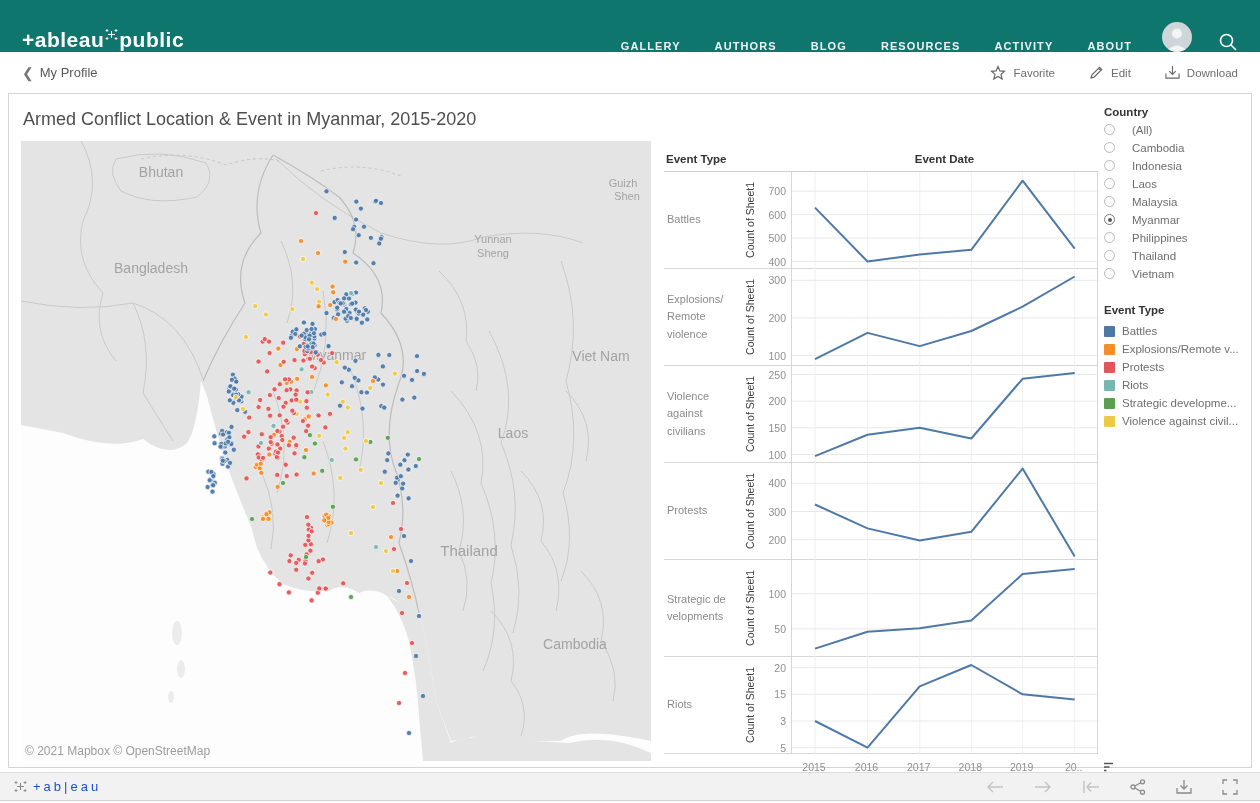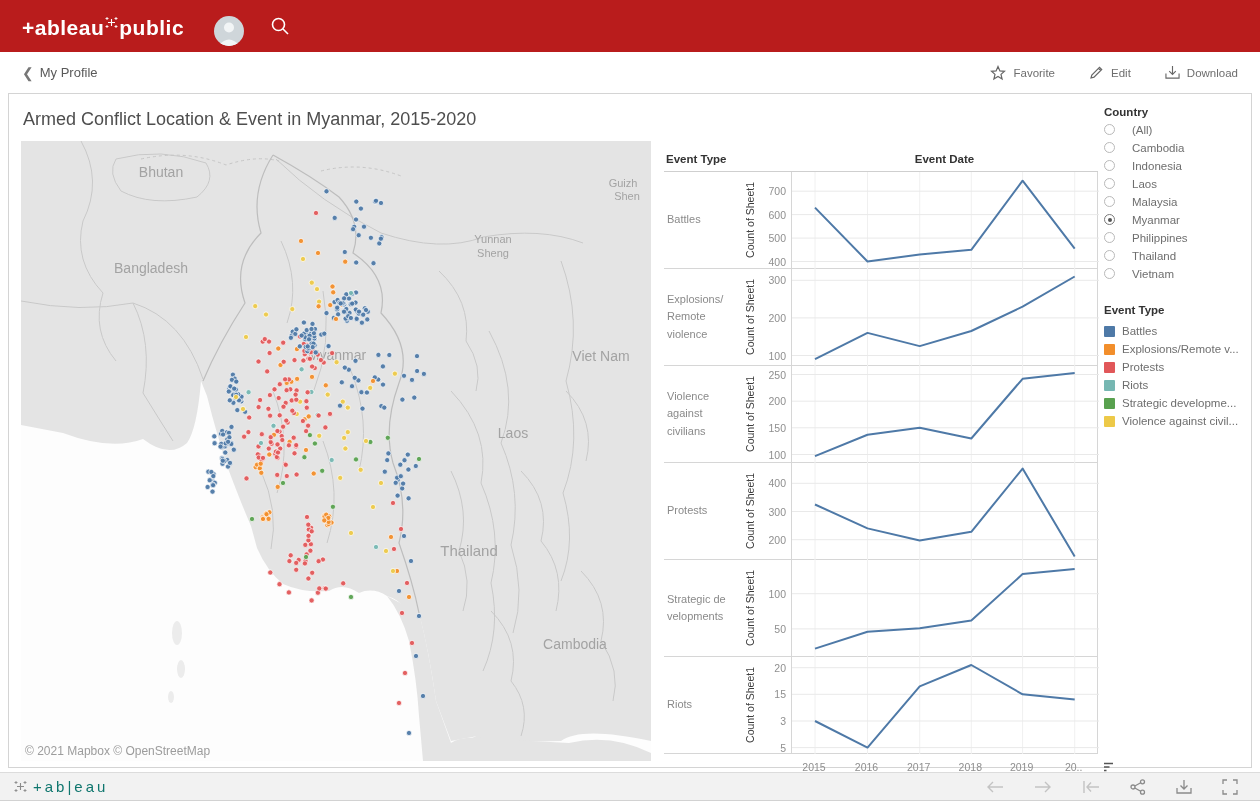--- a/index.html
+++ b/index.html
@@ -1,20 +1,20 @@
 <!DOCTYPE html>
 <html><head>
 <meta charset="utf-8">
 <style>
   * { margin:0; padding:0; box-sizing:border-box; }
   html,body { width:1260px; height:803px; background:#fff; overflow:hidden;
               font-family:"Liberation Sans", sans-serif; position:relative; }
 
   
-  .navbar { height:52px; background:#b91c1c; display:flex; align-items:flex-start; padding:16px 22px; }
+  .navbar { height:52px; background:#0f766e; display:flex; align-items:flex-end; padding:0 22px; }
   .logo { display:flex; align-items:baseline; color:#fff; font-size:21px; font-weight:600; letter-spacing:.5px; cursor:pointer; }
   .logo .spark { position:relative; top:-6px; margin:0 1px; }
   .nav-menu { margin-left:auto; display:flex; align-items:center; gap:34px; }
   .nav-item { color:#eef2f5; font-size:11px; font-weight:700; letter-spacing:1.1px; cursor:pointer; }
   .avatar { width:30px; height:30px; border-radius:50%; background:#cfd6da; margin-left:30px; position:relative; overflow:hidden; cursor:pointer; }
   .search-btn { margin-left:26px; cursor:pointer; display:flex; }
 
   
   .subheader { height:41px; display:flex; align-items:center; padding:0 22px; }
   .breadcrumb { color:#595959; font-size:13px; cursor:pointer; display:flex; align-items:center; gap:6px; }
@@ -60,21 +60,21 @@
   .radio-label { font-size:11.5px; color:#6e6e6e; }
   .legend { margin-top:18px; }
   .legend-row { display:flex; align-items:center; gap:7px; height:18px; }
   .swatch { width:11px; height:11px; border-radius:1px; flex:none; }
   .legend-label { font-size:11.5px; color:#6e6e6e; white-space:nowrap; }
 
   
   .bottombar { position:absolute; left:0; right:0; top:772px; height:29px; background:#f2f2f2;
                border-top:1px solid #dcdcdc; border-bottom:1px solid #d2d2d2;
                display:flex; align-items:center; padding:0 14px; }
-  .tab-logo { display:flex; align-items:center; gap:6px; color:#0f766e; font-size:15px; letter-spacing:3px; }
+  .tab-logo { display:flex; align-items:center; gap:6px; color:#1d4ed8; font-size:13px; letter-spacing:3px; }
   .bb-icons { margin-left:auto; display:flex; align-items:center; gap:30px; margin-right:8px; }
   .bb-icon { display:flex; cursor:pointer; }
 
   svg { display:block; }
 </style>
 </head>
 <body>
 
 <div class="navbar">
   <div class="logo">
@@ -85,20 +85,28 @@
           <path d="M6.5 3 V10 M3 6.5 H10"></path>
           <path d="M2 1 V4 M0.5 2.5 H3.5" stroke-width="0.9"></path>
           <path d="M11 1 V4 M9.5 2.5 H12.5" stroke-width="0.9"></path>
           <path d="M2 9 V12 M0.5 10.5 H3.5" stroke-width="0.9"></path>
           <path d="M11 9 V12 M9.5 10.5 H12.5" stroke-width="0.9"></path>
         </g>
       </svg>
     </span>
     <span>public</span>
   </div>
+  <div class="nav-menu" id="nav-menu">
+      <div class="nav-item">GALLERY</div>
+      <div class="nav-item">AUTHORS</div>
+      <div class="nav-item">BLOG</div>
+      <div class="nav-item">RESOURCES</div>
+      <div class="nav-item">ACTIVITY</div>
+      <div class="nav-item">ABOUT</div>
+    </div>
   <div class="avatar">
     <svg width="30" height="30" viewBox="0 0 30 30">
       <circle cx="15" cy="11.5" r="5" fill="#f2f5f6"></circle>
       <path d="M4 30 Q15 17 26 30 Z" fill="#f2f5f6"></path>
     </svg>
   </div>
   <div class="search-btn">
     <svg width="20" height="20" viewBox="0 0 20 20" fill="none" stroke="#fff" stroke-width="1.6">
       <circle cx="8.5" cy="8.5" r="6"></circle>
         <path d="M13 13 L18 18"></path>

